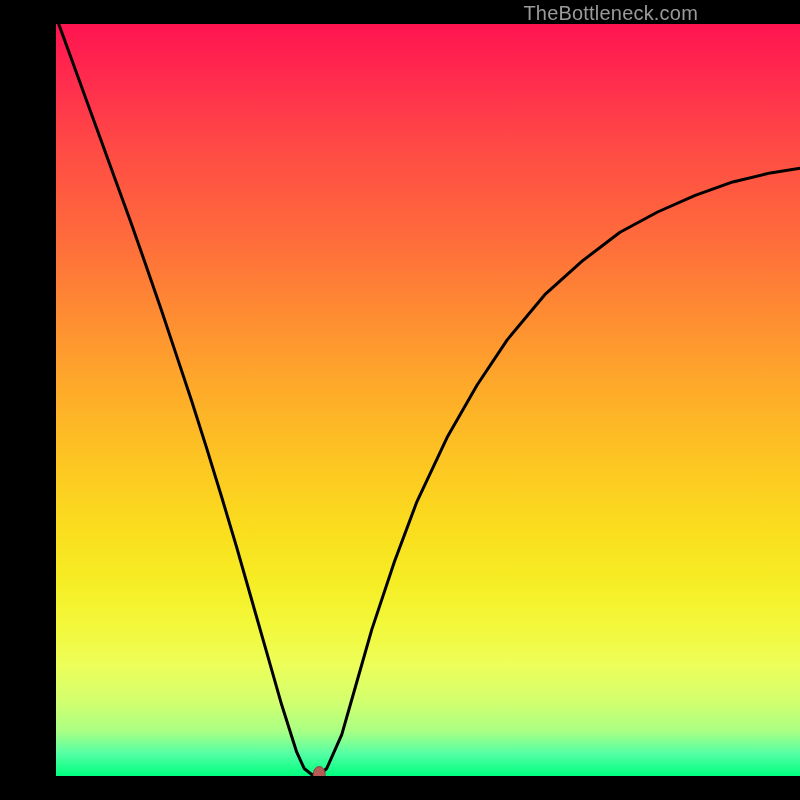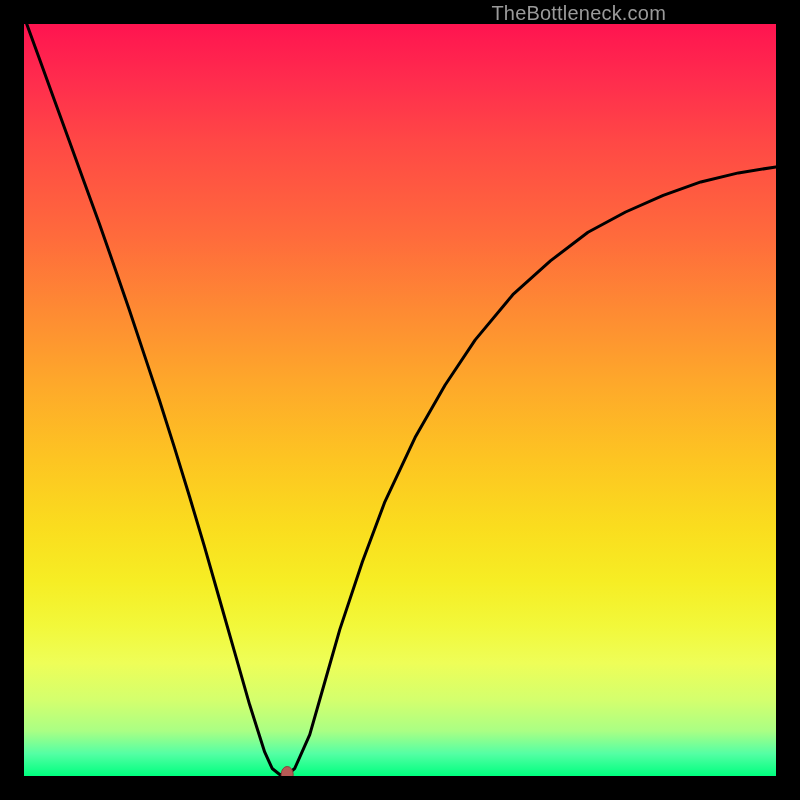--- a/index.html
+++ b/index.html
@@ -9,20 +9,21 @@
     height: 800px;
     background: #000;
     overflow: hidden;
     font-family: Arial, Helvetica, sans-serif;
   }
   .frame {
     position: relative;
     width: 690px;
     height: 800px;
     background: #000;
+    margin-left: 32px;
   }
   .watermark {
     position: absolute;
     top: 2px;
     right: 24px;
     color: #9a9a9a;
     font-size: 20px;
     font-weight: 500;
     letter-spacing: 0.2px;
     z-index: 10;

